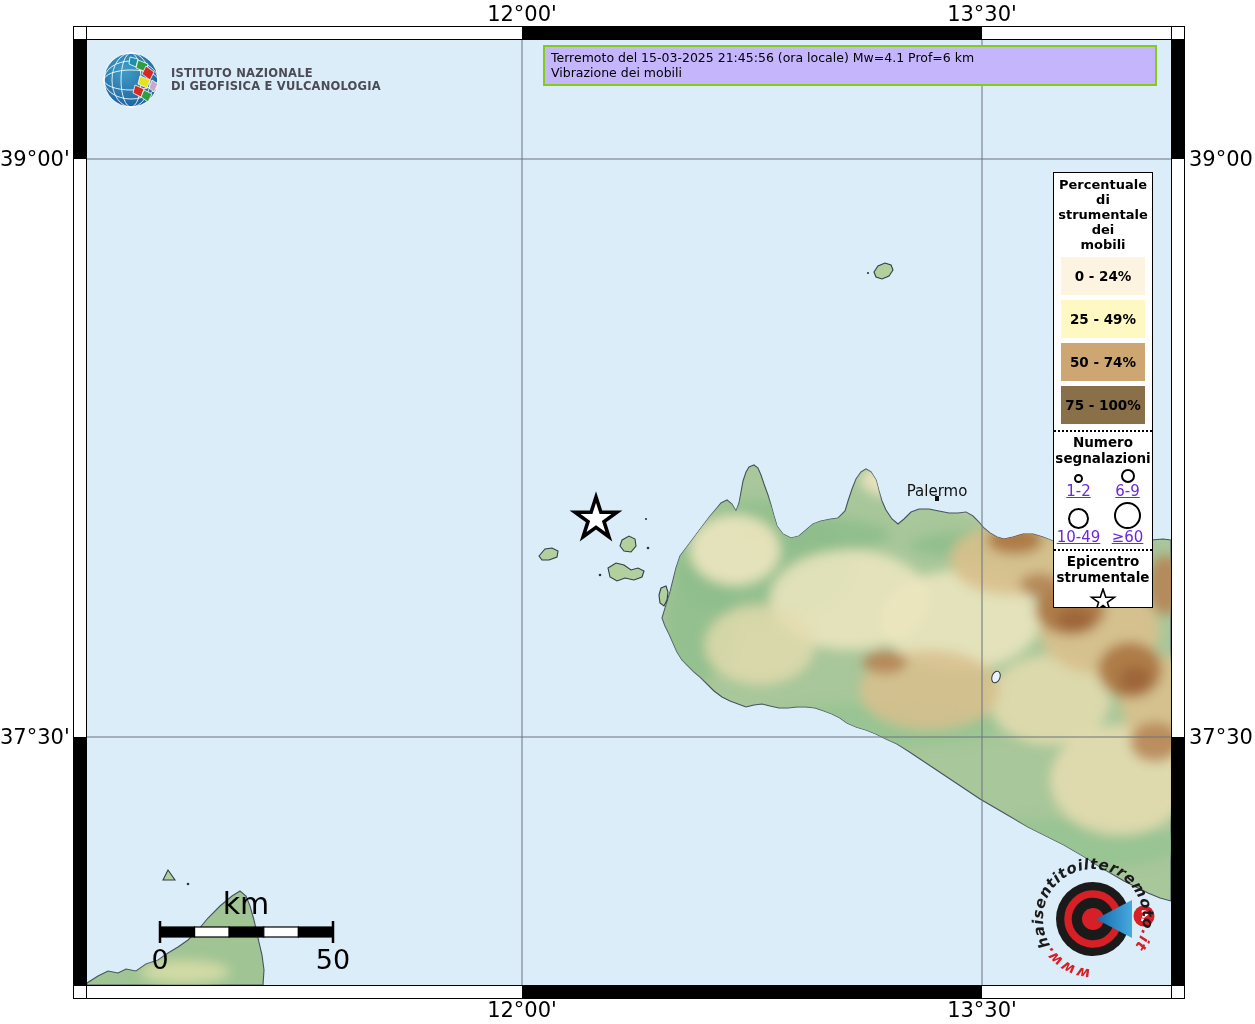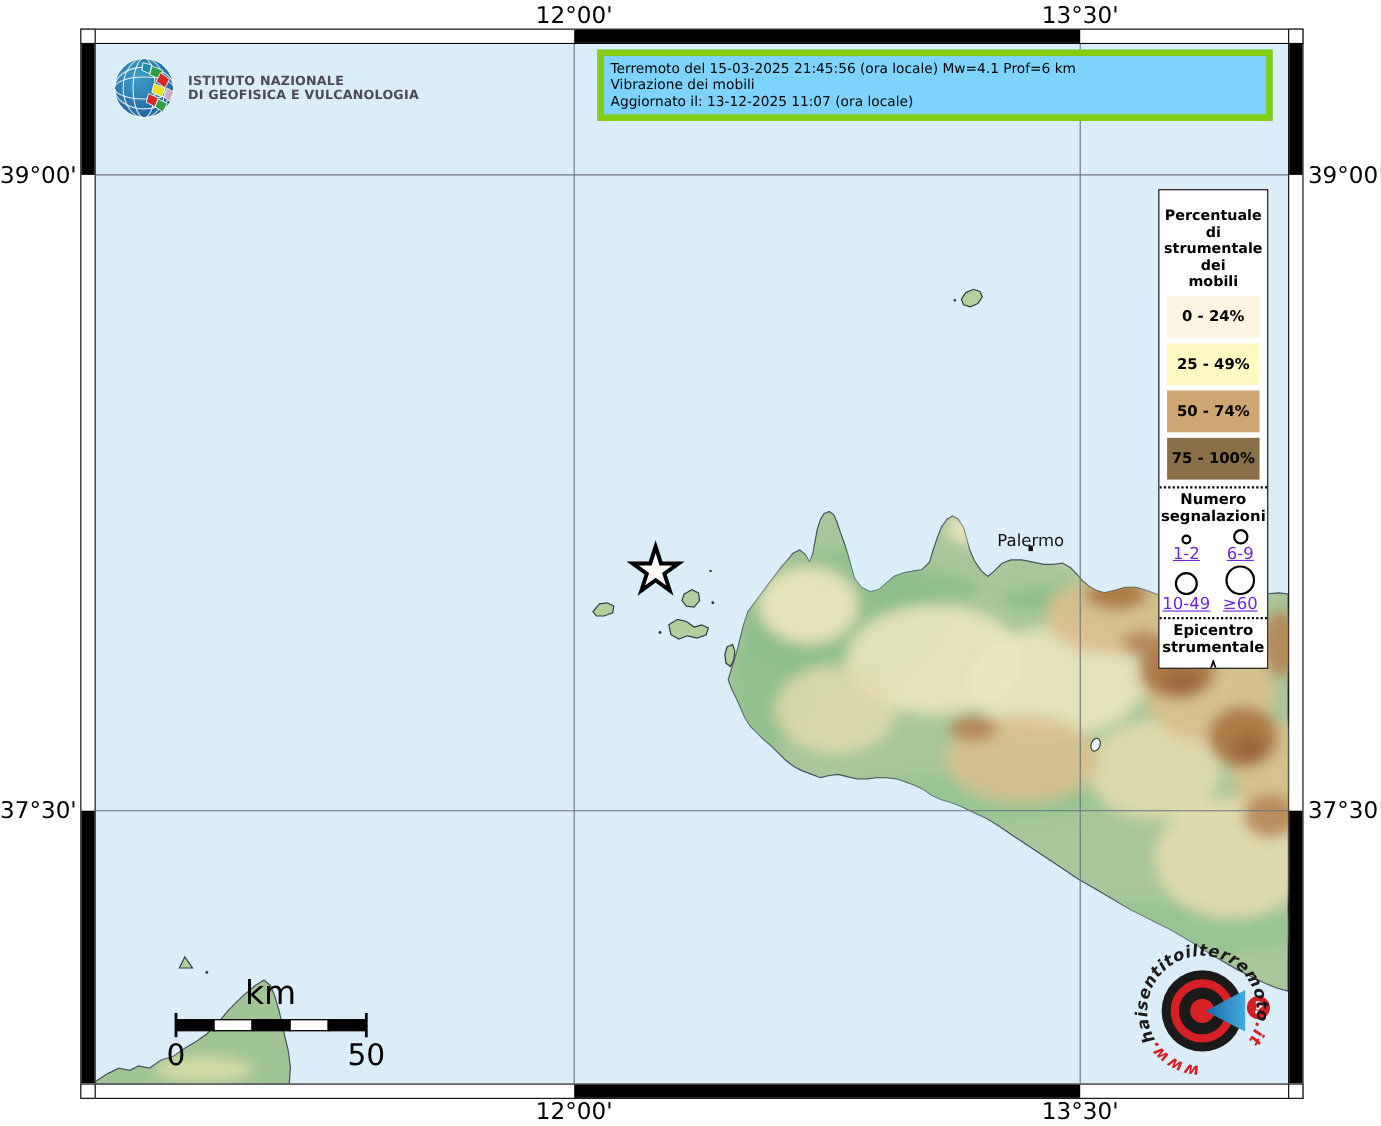--- a/index.html
+++ b/index.html
@@ -10,39 +10,39 @@
   
   .axis-label{position:absolute;font-size:21px;color:#000;white-space:nowrap;}
   .ax-center{text-align:center;width:120px;}
 
   
   .band{position:absolute;background:#fff;border:1px solid #000;box-sizing:border-box;}
   .band-black{position:absolute;background:#000;}
   .corner{position:absolute;width:14px;height:14px;background:#fff;border:1px solid #000;box-sizing:border-box;}
 
   
-  .info-box{position:absolute;left:543px;top:45px;width:614px;background:#7dd3fc;
-    border:6px solid #84cc16;box-sizing:border-box;padding:3px 22px 4px 6px;
+  .info-box{position:absolute;left:543px;top:45px;width:614px;background:#c4b5fd;
+    border:2px solid #84cc16;box-sizing:border-box;padding:3px 22px 4px 6px;
     font-size:12.5px;line-height:15.2px;color:#000;}
 
   
   .ingv{position:absolute;left:103px;top:52px;display:flex;align-items:center;gap:10px;}
   .ingv-text{font-size:11.5px;font-weight:bold;color:#4b4b55;line-height:13.5px;letter-spacing:.2px;}
 
   
   .city-label{position:absolute;left:895px;top:482px;width:84px;text-align:center;
     font-size:15px;color:#111;}
 
   
   .scale-km{position:absolute;left:211px;top:886px;width:70px;text-align:center;font-size:30px;color:#000;}
   .scale-num{position:absolute;top:944px;font-size:27px;color:#000;text-align:center;}
 
   
   .legend{position:absolute;left:1053px;top:172px;width:100px;height:436px;background:#fff;
-    border:1.3px solid #000;box-sizing:border-box;overflow:hidden;padding-top:16px;}
+    border:1.3px solid #000;box-sizing:border-box;overflow:hidden;padding-top:4px;}
   .legend .tline{font-size:13px;font-weight:bold;text-align:center;line-height:15px;}
   .swatch{width:84px;height:38px;margin:5px auto 0 auto;display:flex;align-items:center;justify-content:center;
     font-size:13.5px;font-weight:bold;color:#000;}
   .dotted-sep{border-top:2px dotted #000;margin-top:6px;}
   .sig-title{font-size:13.5px;font-weight:bold;text-align:center;line-height:16px;margin-top:2px;}
   .circle-grid{display:grid;grid-template-columns:1fr 1fr;margin-top:3px;}
   .circle-cell{display:flex;flex-direction:column;align-items:center;justify-content:flex-end;}
   .sig-circle{border:2px solid #000;border-radius:50%;background:#fff;box-sizing:border-box;}
   .c1{width:9px;height:9px;}
   .c2{width:14px;height:14px;}
@@ -185,21 +185,20 @@
     </svg>
     <div class="ingv-text">
       <div>ISTITUTO NAZIONALE</div>
       <div>DI GEOFISICA E VULCANOLOGIA</div>
     </div>
   </div>
 
   <div class="info-box">
     <div>Terremoto del 15-03-2025 21:45:56 (ora locale) Mw=4.1 Prof=6 km</div>
     <div>Vibrazione dei mobili</div>
-    <div>Aggiornato il: 13-12-2025 11:07 (ora locale)</div>
   </div>
 
   <div class="legend">
     <div class="tline">Percentuale</div>
     <div class="tline">di</div>
     <div class="tline">strumentale</div>
     <div class="tline">dei</div>
     <div class="tline">mobili</div>
 
     <div class="swatch" style="background-color: rgb(253, 243, 225);">

